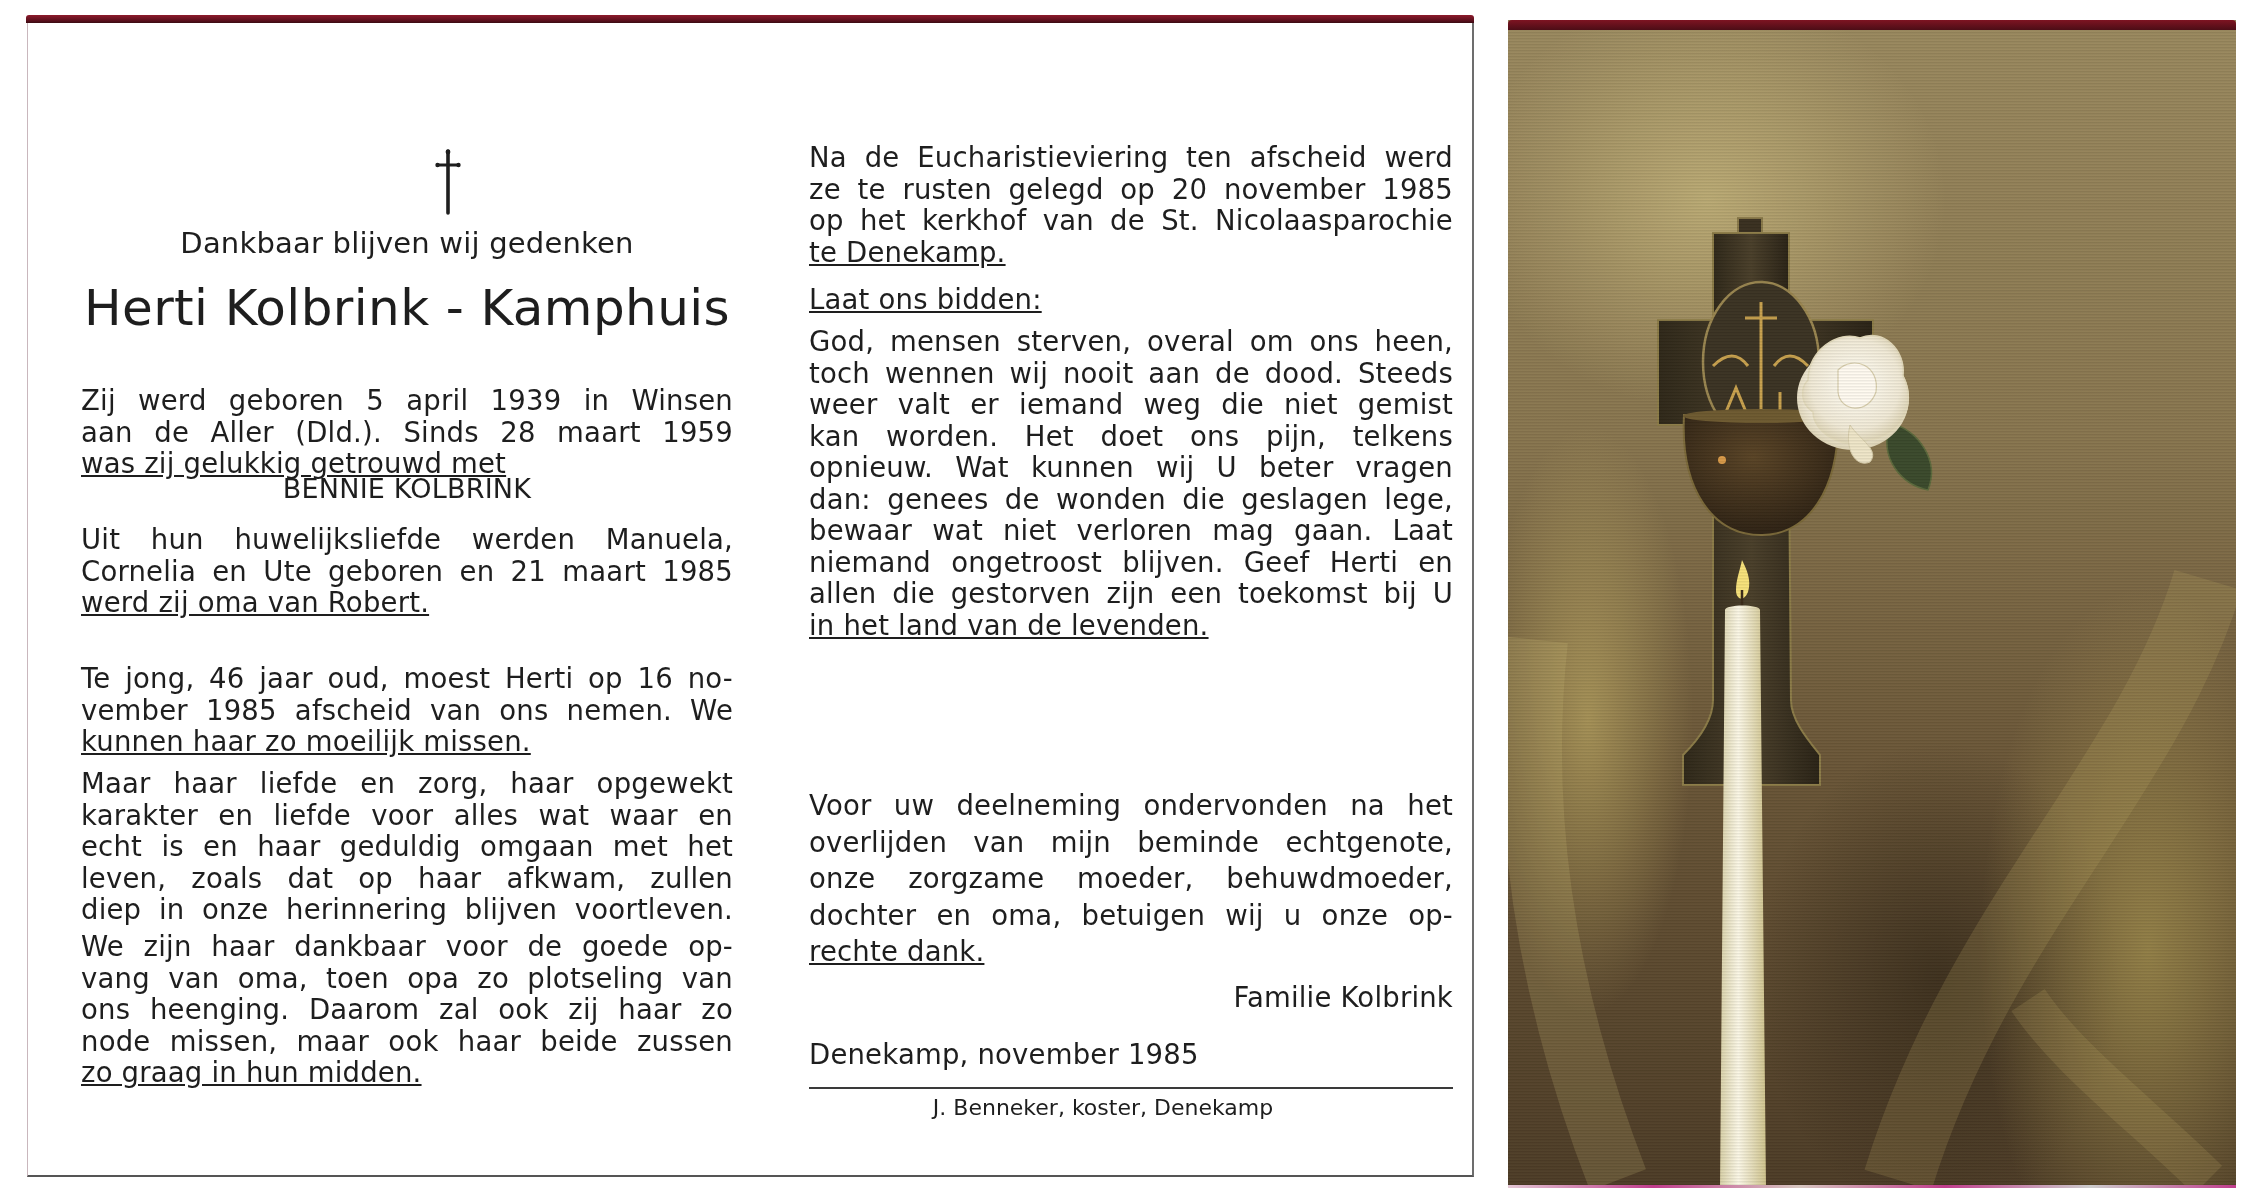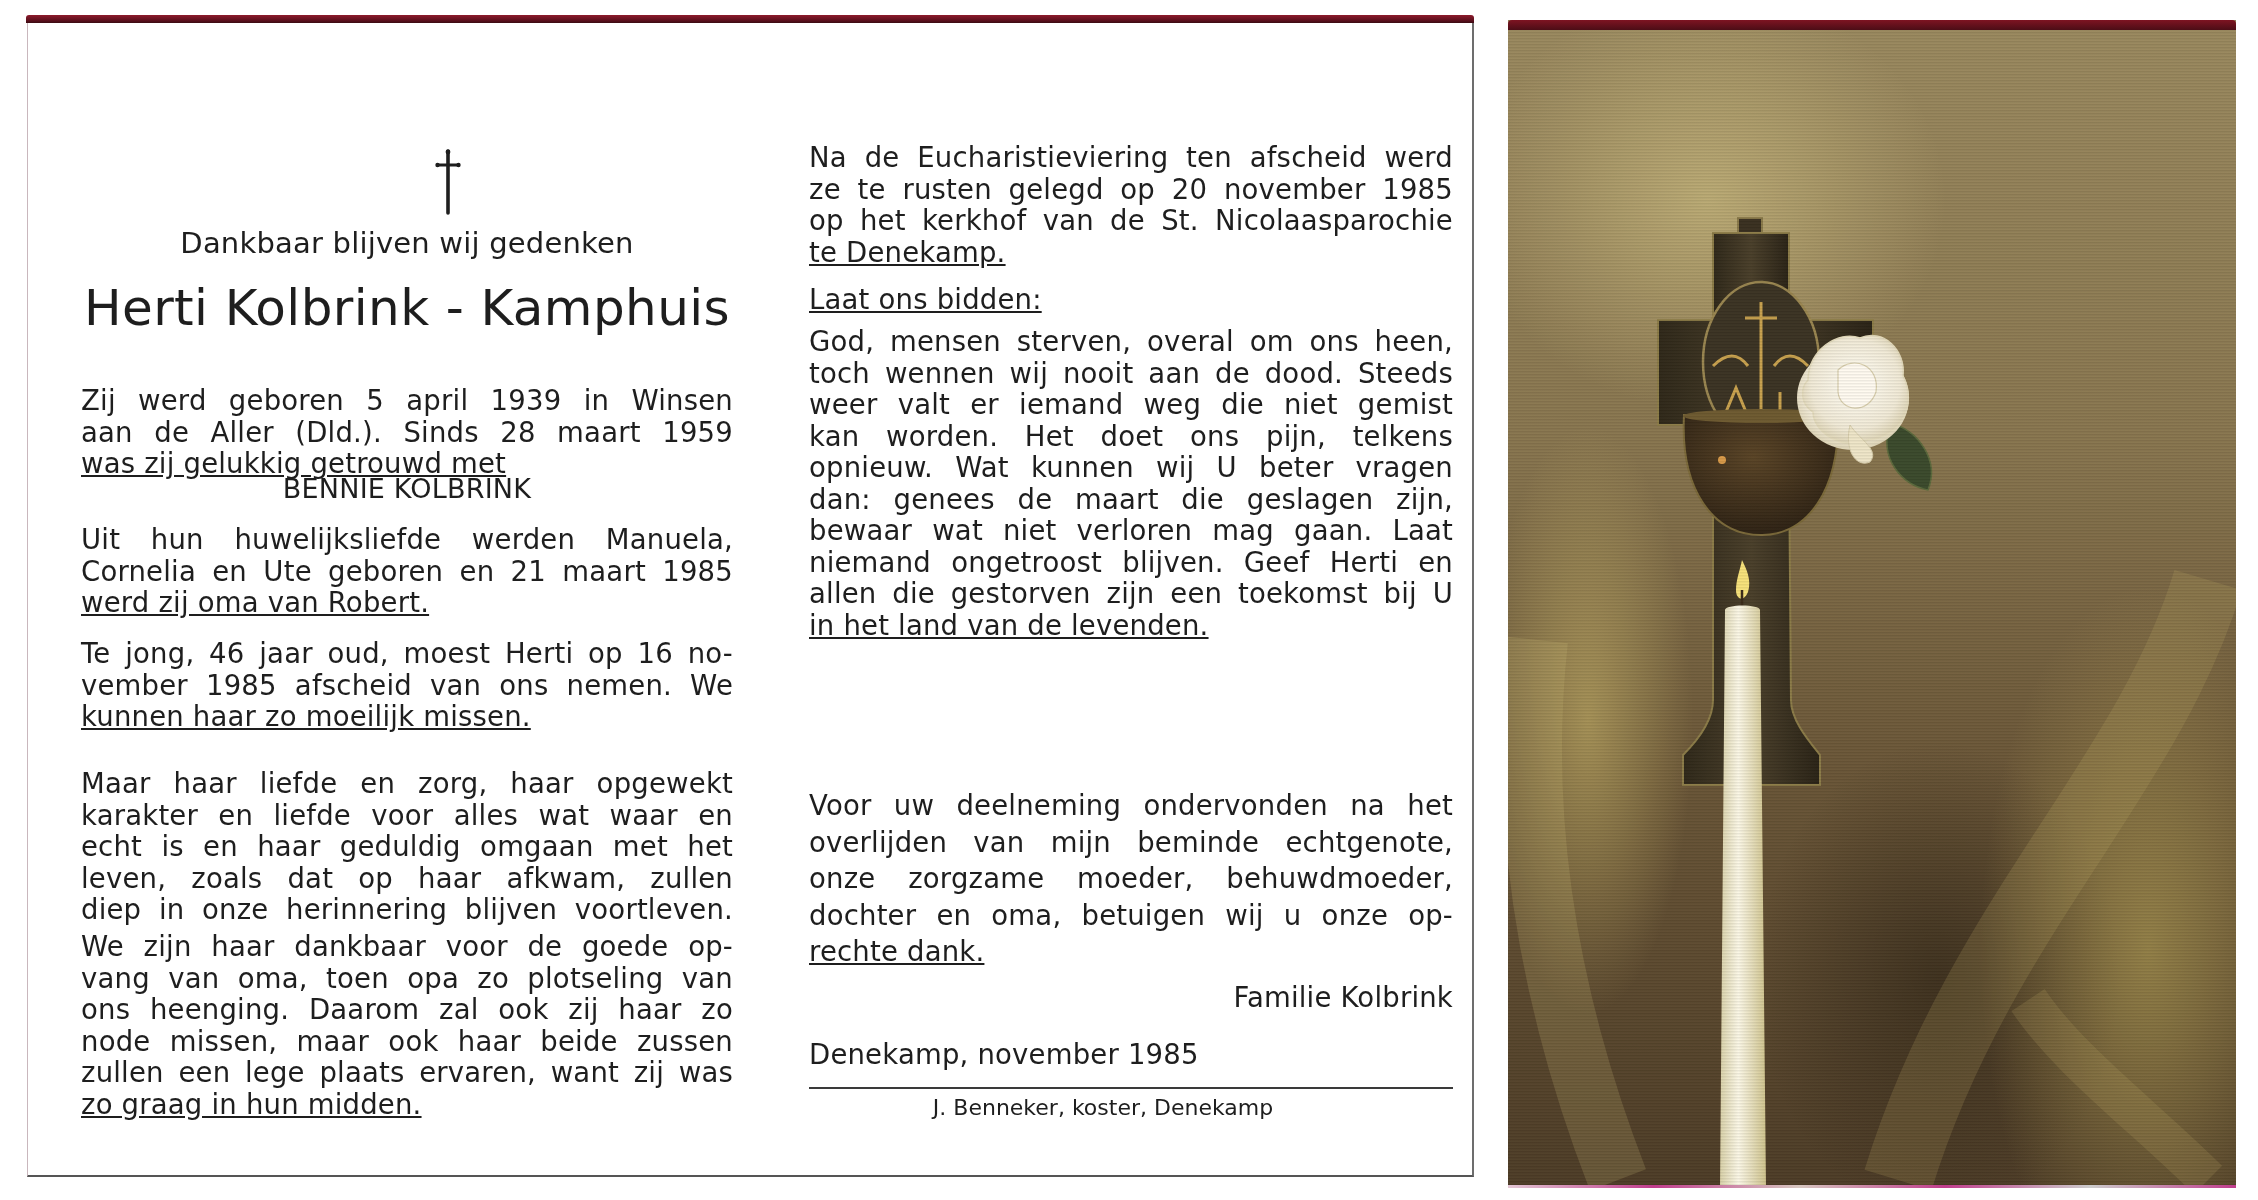--- a/index.html
+++ b/index.html
@@ -109,40 +109,39 @@
     <div class="para" style="top:452px">
       <span class="ln bennie">BENNIE KOLBRINK</span>
     </div>
 
     <div class="para" style="top:503px">
       <span class="ln">Uit hun huwelijksliefde werden Manuela,</span>
       <span class="ln">Cornelia en Ute geboren en 21 maart 1985</span>
       <span class="ln last">werd zij oma van Robert.</span>
     </div>
 
-    <div class="para" style="top:617px">
+    <div class="para" style="top:642px">
       <span class="ln">Te jong, 46 jaar oud, moest Herti op 16 no-</span>
       <span class="ln">vember 1985 afscheid van ons nemen. We</span>
       <span class="ln last">kunnen haar zo moeilijk missen.</span>
     </div>
 
     <div class="para" style="top:747px">
       <span class="ln">Maar haar liefde en zorg, haar opgewekt</span>
       <span class="ln">karakter en liefde voor alles wat waar en</span>
       <span class="ln">echt is en haar geduldig omgaan met het</span>
       <span class="ln">leven, zoals dat op haar afkwam, zullen</span>
       <span class="ln">diep in onze herinnering blijven voortleven.</span>
     </div>
 
     <div class="para" style="top:910px">
       <span class="ln">We zijn haar dankbaar voor de goede op-</span>
       <span class="ln">vang van oma, toen opa zo plotseling van</span>
       <span class="ln">ons heenging. Daarom zal ook zij haar zo</span>
       <span class="ln">node missen, maar ook haar beide zussen</span>
-      <span class="ln">zullen een lege plaats ervaren, want zij was</span>
       <span class="ln last">zo graag in hun midden.</span>
     </div>
   </div>
 
   <div class="col col-mid">
     <div class="para" style="top:121px">
       <span class="ln">Na de Eucharistieviering ten afscheid werd</span>
       <span class="ln">ze te rusten gelegd op 20 november 1985</span>
       <span class="ln">op het kerkhof van de St. Nicolaasparochie</span>
       <span class="ln last">te Denekamp.</span>
@@ -151,21 +150,21 @@
     <div class="para" style="top:263px">
       <span class="ln last">Laat ons bidden:</span>
     </div>
 
     <div class="para" style="top:305px">
       <span class="ln">God, mensen sterven, overal om ons heen,</span>
       <span class="ln">toch wennen wij nooit aan de dood. Steeds</span>
       <span class="ln">weer valt er iemand weg die niet gemist</span>
       <span class="ln">kan worden. Het doet ons pijn, telkens</span>
       <span class="ln">opnieuw. Wat kunnen wij U beter vragen</span>
-      <span class="ln">dan: genees de maart die geslagen zijn,</span>
+      <span class="ln">dan: genees de wonden die geslagen lege,</span>
       <span class="ln">bewaar wat niet verloren mag gaan. Laat</span>
       <span class="ln">niemand ongetroost blijven. Geef Herti en</span>
       <span class="ln">allen die gestorven zijn een toekomst bij U</span>
       <span class="ln last">in het land van de levenden.</span>
     </div>
 
     <div class="para" style="top:766px; line-height:36.5px">
       <span class="ln">Voor uw deelneming ondervonden na het</span>
       <span class="ln">overlijden van mijn beminde echtgenote,</span>
       <span class="ln">onze zorgzame moeder, behuwdmoeder,</span>

